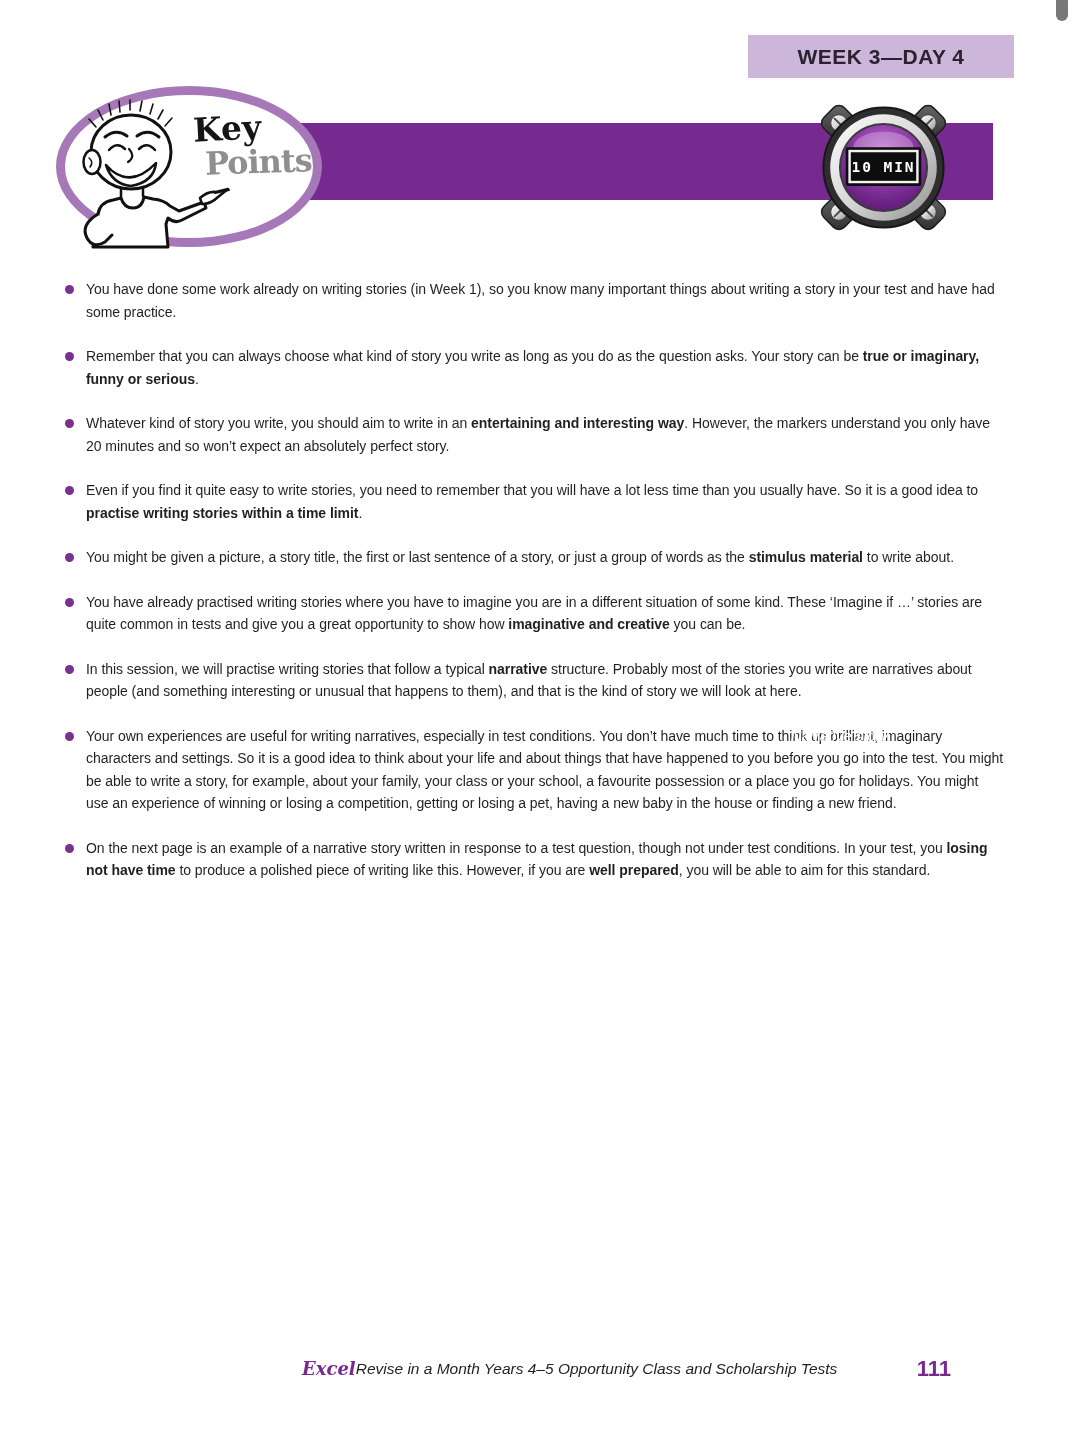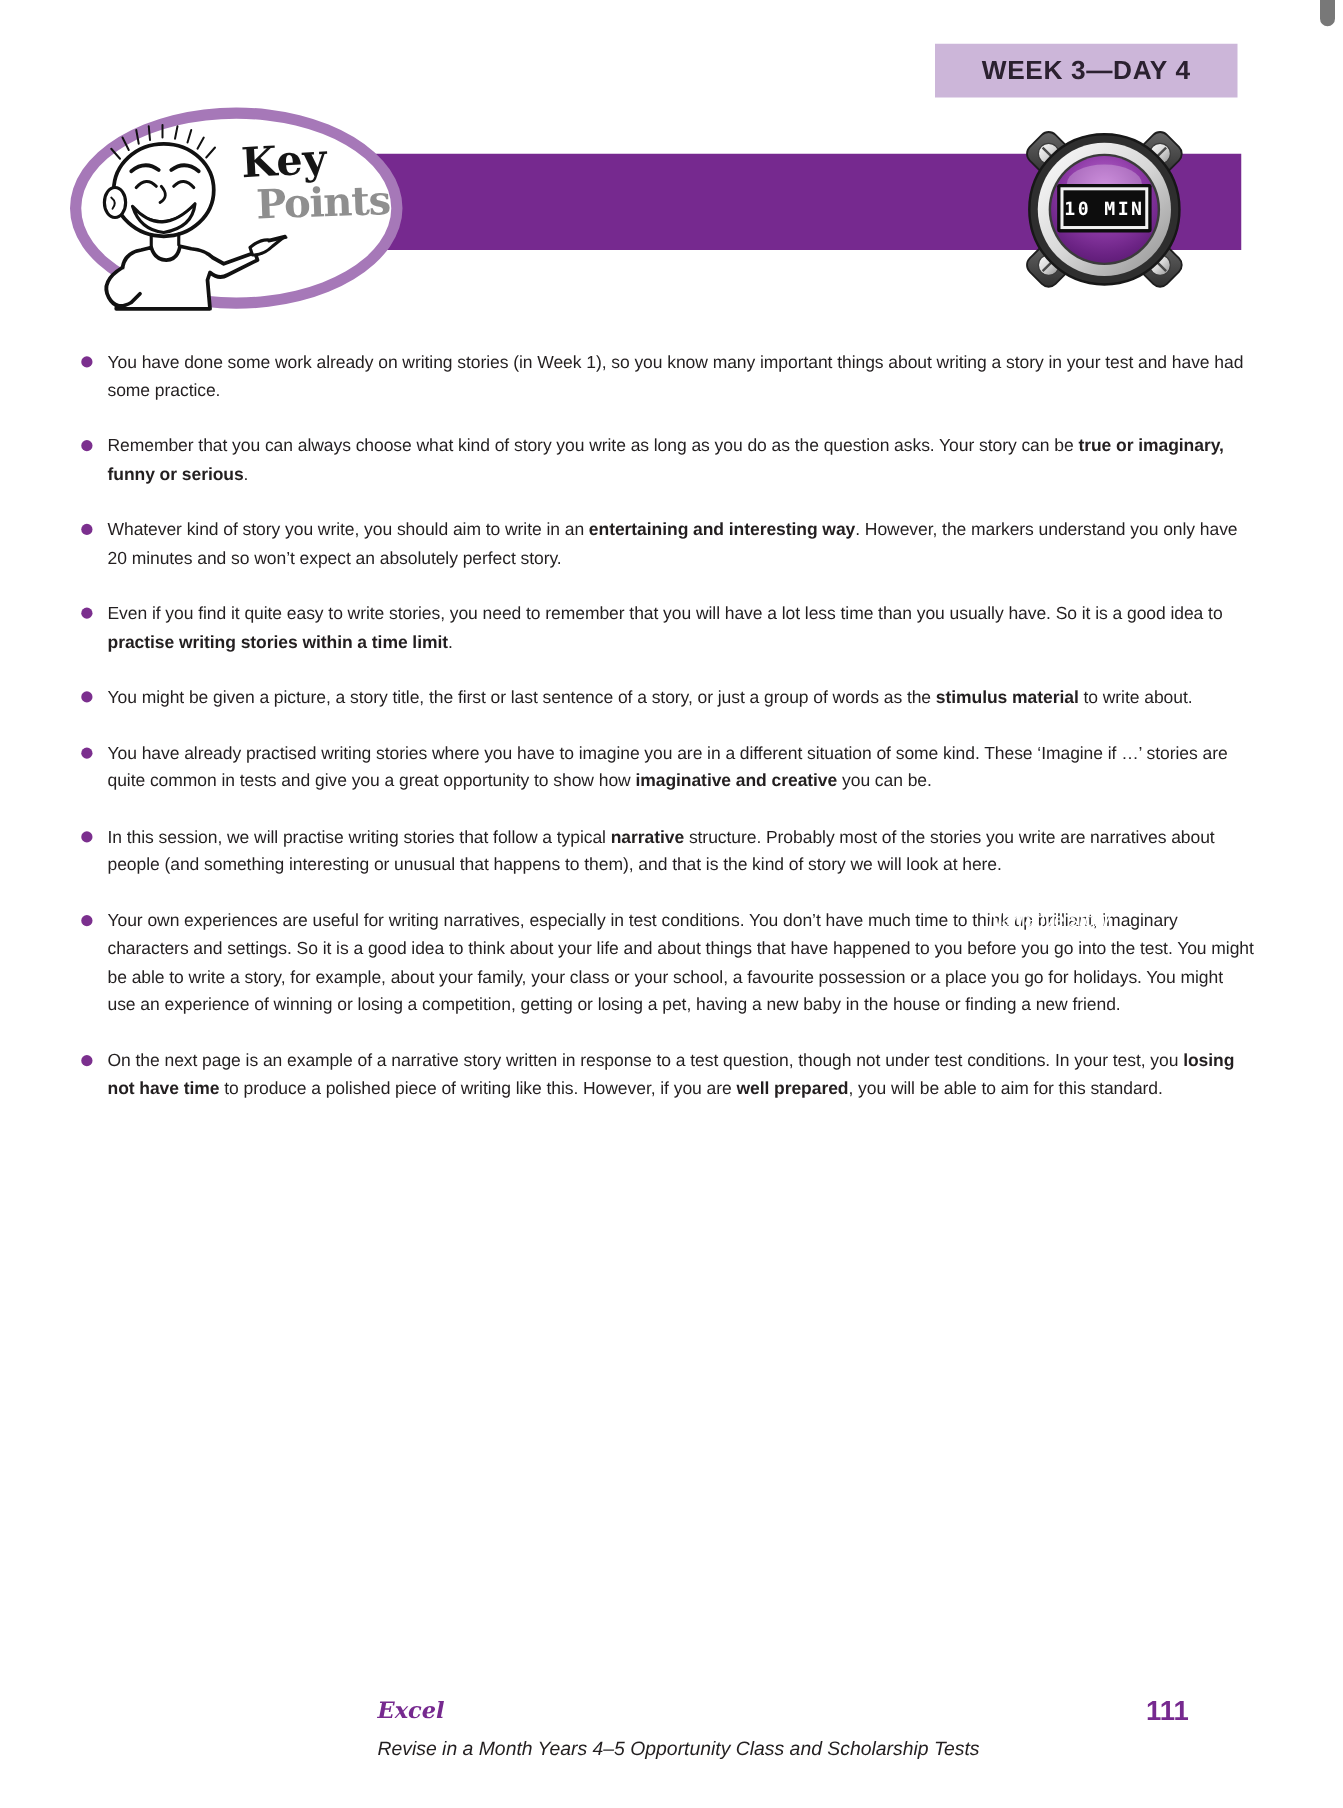--- a/index.html
+++ b/index.html
@@ -19,21 +19,21 @@
     width:1074px;height:1446px;position:relative;overflow:hidden;
     font-family:"Liberation Sans",sans-serif;color:var(--text-dark);
   }
   
   .corner-tab{
     position:absolute;top:0;right:6px;width:12px;height:21px;
     background:var(--tab-gray);border-radius:0 0 6px 6px;
   }
   
   .week-banner{
-    position:absolute;left:748px;top:35px;width:242px;height:43px;
+    position:absolute;left:748px;top:35px;width:266px;height:43px;
     background:var(--light-purple);
     display:flex;align-items:center;justify-content:center;
     font-weight:bold;font-size:21px;letter-spacing:.5px;color:var(--banner-text);
   }
   
   .band{
     position:absolute;left:290px;top:123px;width:703px;height:77px;
     background:var(--band-purple);z-index:1;
   }
   .band-text{
@@ -77,23 +77,22 @@
   .bullets li .dot{
     position:absolute;left:1px;top:7px;width:9px;height:9px;border-radius:50%;
     background:var(--bullet-purple);
   }
   .bullets li b{font-weight:bold;}
   
   .footer{
     position:absolute;left:0;top:1358px;width:100%;height:30px;
   }
   .footer-center{
-    position:absolute;left:302px;top:0;display:flex;align-items:flex-start;gap:12px;
+    position:absolute;left:302px;top:0;display:flex;align-items:center;gap:0;
     white-space:nowrap;
-    flex-direction:column;
   }
   .footer-brand{
     font-family:"DejaVu Serif",serif;font-weight:bold;font-style:italic;
     font-size:18px;color:var(--brand-purple);
   }
   .footer-title{font-size:15.5px;color:var(--text-dark);font-style:italic;}
   .page-num{
     position:absolute;right:123px;top:-2px;
     font-size:22px;font-weight:bold;color:var(--brand-purple);
   }

